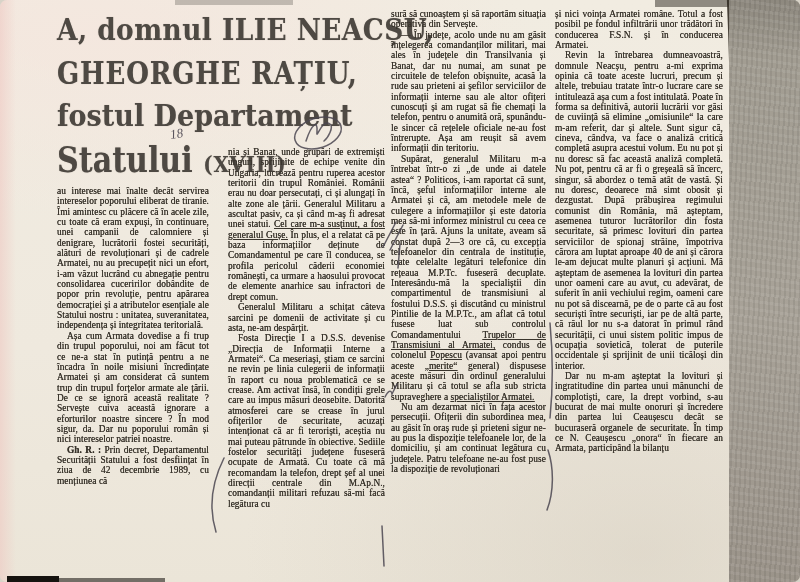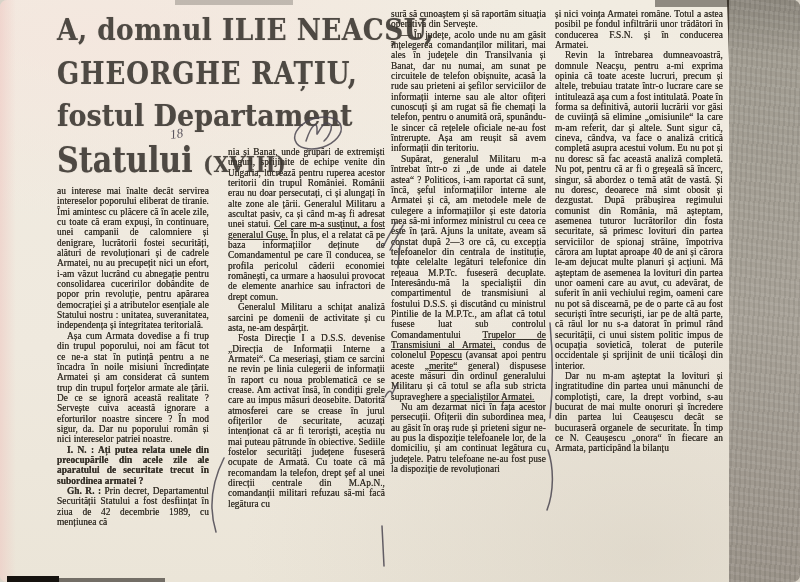--- a/index.html
+++ b/index.html
@@ -69,36 +69,35 @@
   <div id="hl3" class="hl">fostul Departament</div>
   <div id="hl4" class="hl">
     <span>Statului</span>
     <span class="roman">(XVIII)</span>
   </div>
   <span id="hw-18">18</span>
 
   <div id="col1" class="col">
       <p class="noindent"><span>au interese mai înalte decât servirea intereselor poporului eliberat de tiranie. Îmi amintesc cu plăcere că în acele zile, cu toate că eram expuși, în continuare, unei campanii de calomniere și denigrare, lucrătorii fostei securități, alături de revoluționari și de cadrele Armatei, nu au precupețit nici un efort, i-am văzut lucrând cu abnegație pentru consolidarea cuceririlor dobândite de popor prin revoluție, pentru apărarea democrației și a atributelor esențiale ale Statului nostru : unitatea, suveranitatea, independența și integritatea teritorială.</span></p>
       <p><span>Așa cum Armata dovedise a fi trup din trupul poporului, noi am făcut tot ce ne-a stat în putință pentru a ne încadra în noile misiuni încredințate Armatei și am considerat că suntem trup din trupul forțelor armate ale țării. De ce se ignoră această realitate ? Servește cuiva această ignorare a eforturilor noastre sincere ? În mod sigur, da. Dar nu poporului român și nici intereselor patriei noastre.</span></p>
-      <p><span class="b">I. N. : Ați putea relata unele din preocupările din acele zile ale aparatului de securitate trecut în subordinea armatei ?</span></p>
       <p><span class="b">Gh. R. : </span><span>Prin decret, Departamentul Securității Statului a fost desființat în ziua de 42 decembrie 1989, cu mențiunea că</span></p>
     </div>
   <div id="col2" class="col">
       <p class="noindent"><span>nia și Banat, unde grupări de extremiști unguri, sprijinite de echipe venite din Ungaria, lucrează pentru ruperea acestor teritorii din trupul României. Românii erau nu doar persecutați, ci și alungați în alte zone ale țării. Generalul Militaru a ascultat pasiv, ca și când m-aș fi adresat unei statui. </span><span class="u">Cel care m-a susținut, a fost generalul Gușe.</span><span> În plus, el a relatat că pe baza informațiilor deținute de Comandamentul pe care îl conducea, se profila pericolul căderii economiei românești, ca urmare a haosului provocat de elemente anarhice sau infractori de drept comun.</span></p>
-      <p><span>Generalul Militaru a schițat analiză sarcini pe domenii de activitate și cu asta, ne-am despărțit.</span></p>
+      <p><span>Generalul Militaru a schițat câteva sarcini pe domenii de activitate și cu asta, ne-am despărțit.</span></p>
       <p><span>Fosta Direcție I a D.S.S. devenise „Direcția de Informații Interne a Armatei“. Ca meseriași, știam ce sarcini ne revin pe linia culegerii de informații în raport cu noua problematică ce se crease. Am activat însă, în condiții grele care au impus măsuri deosebite. Datorită atmosferei care se crease în jurul ofițerilor de securitate, acuzați intenționat că ar fi teroriști, aceștia nu mai puteau pătrunde în obiective. Sediile fostelor securități județene fuseseră ocupate de Armată. Cu toate că mă recomandam la telefon, drept șef al unei direcții centrale din M.Ap.N., comandanții militari refuzau să-mi facă legătura cu</span></p>
     </div>
   <div id="col3" class="col">
       <p class="noindent"><span>sură să cunoaștem și să raportăm situația operativă din Servește.</span></p>
       <p><span>— În județe, acolo unde nu am găsit înțelegerea comandanților militari, mai ales în județele din Transilvania și Banat, dar nu numai, am sunat pe circuitele de telefon obișnuite, acasă la rude sau prieteni ai șefilor serviciilor de informații interne sau ale altor ofițeri cunoscuți și am rugat să fie chemați la telefon, pentru o anumită oră, spunându-le sincer că rețelele oficiale ne-au fost întrerupte. Așa am reușit să avem informații din teritoriu.</span></p>
       <p><span>Supărat, generalul Militaru m-a întrebat într-o zi „de unde ai datele astea“ ? Politicos, i-am raportat că sunt, încă, șeful informațiilor interne ale Armatei și că, am metodele mele de culegere a informațiilor și este datoria mea să-mi informez ministrul cu ceea ce este în țară. Ajuns la unitate, aveam să constat după 2—3 ore că, cu excepția telefoanelor din centrala de instituție, toate celelalte legături telefonice din rețeaua M.P.Tc. fuseseră decuplate. Interesându-mă la specialiștii din compartimentul de transmisiuni al fostului D.S.S. și discutând cu ministrul Pintilie de la M.P.Tc., am aflat că totul fusese luat sub controlul Comandamentului </span><span class="u">Trupelor de Transmisiuni al Armatei,</span><span> condus de colonelul </span><span class="u">Popescu</span><span> (avansat apoi pentru aceste </span><span class="u">„merite“</span><span> general) dispusese aceste măsuri din ordinul generalului Militaru și că totul se afla sub stricta supraveghere a </span><span class="u">specialiștilor Armatei.</span></p>
       <p><span>Nu am dezarmat nici în fața acestor persecuții. Ofițerii din subordinea mea, au găsit în oraș rude și prieteni sigur ne-au pus la dispoziție telefoanele lor, de la domiciliu, și am continuat legătura cu județele. Patru telefoane ne-au fost puse la dispoziție de revoluționari</span></p>
     </div>
   <div id="col4" class="col">
-      <p class="noindent"><span>și nici voința Armatei române. Totul a astea posibil pe fondul infiltrării unor trădători în conducerea F.S.N. și în conducerea Armatei.</span></p>
+      <p class="noindent"><span>și nici voința Armatei române. Totul a fost posibil pe fondul infiltrării unor trădători în conducerea F.S.N. și în conducerea Armatei.</span></p>
       <p><span>Revin la întrebarea dumneavoastră, domnule Neacșu, pentru a-mi exprima opinia că toate aceste lucruri, precum și altele, trebuiau tratate într-o lucrare care se intitulează așa cum a fost intitulată. Poate în forma sa definitivă, autorii lucrării vor găsi de cuviință să elimine „omisiunile“ la care m-am referit, dar și altele. Sunt sigur că, cineva, cândva, va face o analiză critică completă asupra acestui volum. Eu nu pot și nu doresc să fac această analiză completă. Nu pot, pentru că ar fi o greșeală să încerc, singur, să abordez o temă atât de vastă. Și nu doresc, deoarece mă simt obosit și dezgustat. După prăbușirea regimului comunist din România, mă așteptam, asemenea tuturor lucrătorilor din fosta securitate, să primesc lovituri din partea serviciilor de spionaj străine, împotriva cărora am luptat aproape 40 de ani și cărora le-am dejucat multe planuri și acțiuni. Mă așteptam de asemenea la lovituri din partea unor oameni care au avut, cu adevărat, de suferit în anii vechiului regim, oameni care nu pot să discearnă, pe de o parte că au fost securiști între securiști, iar pe de altă parte, că răul lor nu s-a datorat în primul rând securității, ci unui sistem politic impus de ocupația sovietică, tolerat de puterile occidentale și sprijinit de unii ticăloși din interior.</span></p>
       <p><span>Dar nu m-am așteptat la lovituri și ingratitudine din partea unui mănunchi de complotiști, care, la drept vorbind, s-au bucurat de mai multe onoruri și încredere din partea lui Ceaușescu decât se bucuraseră organele de securitate. În timp ce N. Ceaușescu „onora“ în fiecare an Armata, participând la bilanțu</span></p>
     </div>
 
   <svg id="ink-marks" width="800" height="582" viewBox="0 0 800 582">
 
     <g>
       <ellipse cx="318" cy="133" rx="24" ry="15" transform="rotate(-18 318 133)"></ellipse>
       <path d="M306,141 C312,123 318,120 317,132 C316,141 322,118 330,124 C334,127 328,138 324,141"></path>
     </g>

